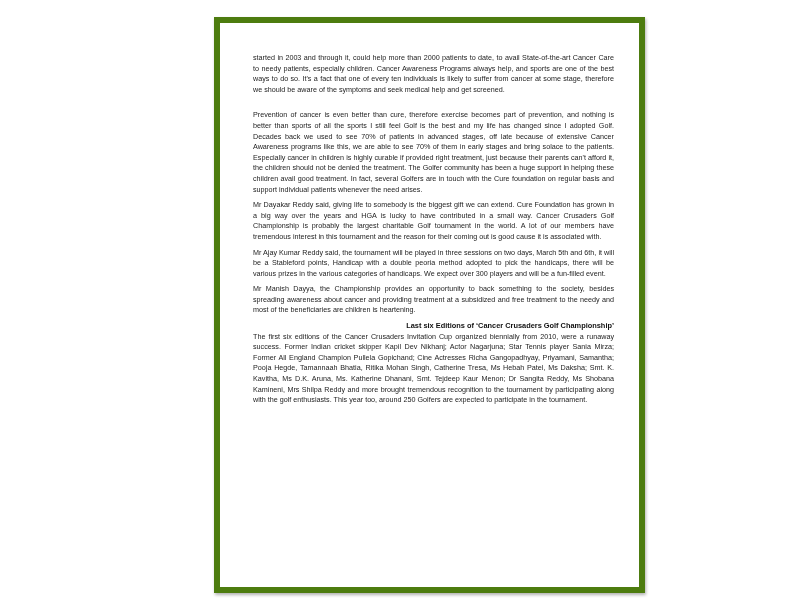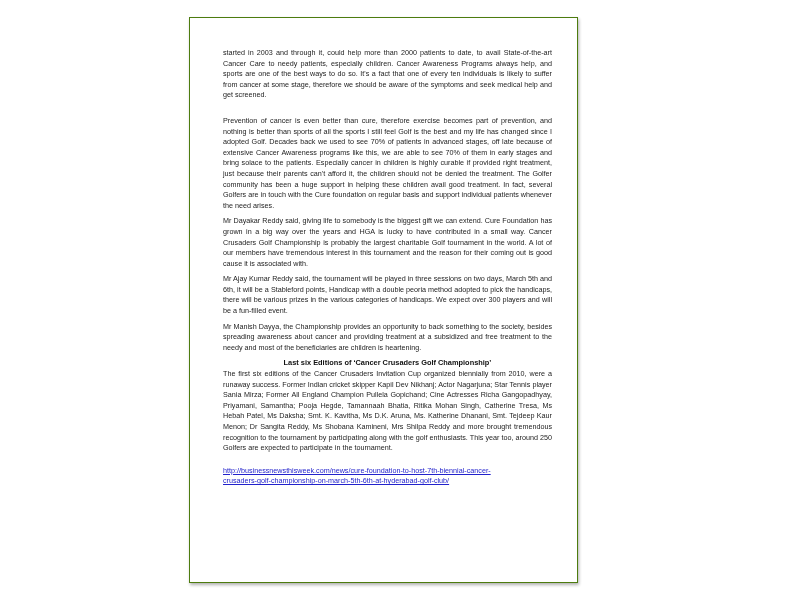--- a/index.html
+++ b/index.html
@@ -11,27 +11,28 @@
     overflow: hidden;
   }
   .canvas {
     position: relative;
     width: 800px;
     height: 600px;
     background: #ffffff;
   }
   .page {
     position: absolute;
-    left: 189px;
+    left: 214px;
     top: 17px;
     width: 387px;
     height: 564px;
     background: #ffffff;
-    border: 1px solid #4d7c0f;
+    border: 6px solid #4d7c0f;
     box-shadow: 1px 2px 3px rgba(0,0,0,0.30);
+    padding-left: 32px;
   }
   .content {
     position: absolute;
     left: 33px;
     right: 25px;
     top: 30px;
     font-family: "Liberation Sans", "DejaVu Sans", sans-serif;
     font-size: 7.2px;
     line-height: 10.6px;
     letter-spacing: 0;
@@ -47,21 +48,21 @@
   .para.editions {
     margin-bottom: 12px;
   }
   .heading {
     font-family: "Liberation Sans", "DejaVu Sans", sans-serif;
     font-size: 7.4px;
     line-height: 10.6px;
     font-weight: bold;
     color: #111111;
     margin: 0;
-    text-align: center;
+    text-align: right;
   }
   .doc-link {
     display: block;
     margin-top: 6px;
     color: #2222cc;
     text-decoration: underline;
     text-align: left;
     cursor: pointer;
   }
   .link-line {
@@ -82,20 +83,16 @@
       <p class="para">Mr Dayakar Reddy said, giving life to somebody is the biggest gift we can extend. Cure Foundation has grown in a big way over the years and HGA is lucky to have contributed in a small way. Cancer Crusaders Golf Championship is probably the largest charitable Golf tournament in the world. A lot of our members have tremendous interest in this tournament and the reason for their coming out is good cause it is associated with.</p>
 
       <p class="para">Mr Ajay Kumar Reddy said, the tournament will be played in three sessions on two days, March 5th and 6th, it will be a Stableford points, Handicap with a double peoria method adopted to pick the handicaps, there will be various prizes in the various categories of handicaps. We expect over 300 players and will be a fun-filled event.</p>
 
       <p class="para">Mr Manish Dayya, the Championship provides an opportunity to back something to the society, besides spreading awareness about cancer and providing treatment at a subsidized and free treatment to the needy and most of the beneficiaries are children is heartening.</p>
 
       <h2 class="heading">Last six Editions of ‘Cancer Crusaders Golf Championship’</h2>
 
       <p class="para editions">The first six editions of the Cancer Crusaders Invitation Cup organized biennially from 2010, were a runaway success. Former Indian cricket skipper Kapil Dev Nikhanj; Actor Nagarjuna; Star Tennis player Sania Mirza; Former All England Champion Pullela Gopichand; Cine Actresses Richa Gangopadhyay, Priyamani, Samantha; Pooja Hegde, Tamannaah Bhatia, Ritika Mohan Singh, Catherine Tresa, Ms Hebah Patel, Ms Daksha; Smt. K. Kavitha, Ms D.K. Aruna, Ms. Katherine Dhanani, Smt. Tejdeep Kaur Menon; Dr Sangita Reddy, Ms Shobana Kamineni, Mrs Shilpa Reddy and more brought tremendous recognition to the tournament by participating along with the golf enthusiasts. This year too, around 250 Golfers are expected to participate in the tournament.</p>
 
-      <a class="doc-link" href="#">
-        <span class="link-line">http://businessnewsthisweek.com/news/cure-foundation-to-host-7th-biennial-cancer-</span>
-        <span class="link-line">crusaders-golf-championship-on-march-5th-6th-at-hyderabad-golf-club/</span>
-      </a>
 
     </div>
   </div>
 </div>
 
 </body></html>

